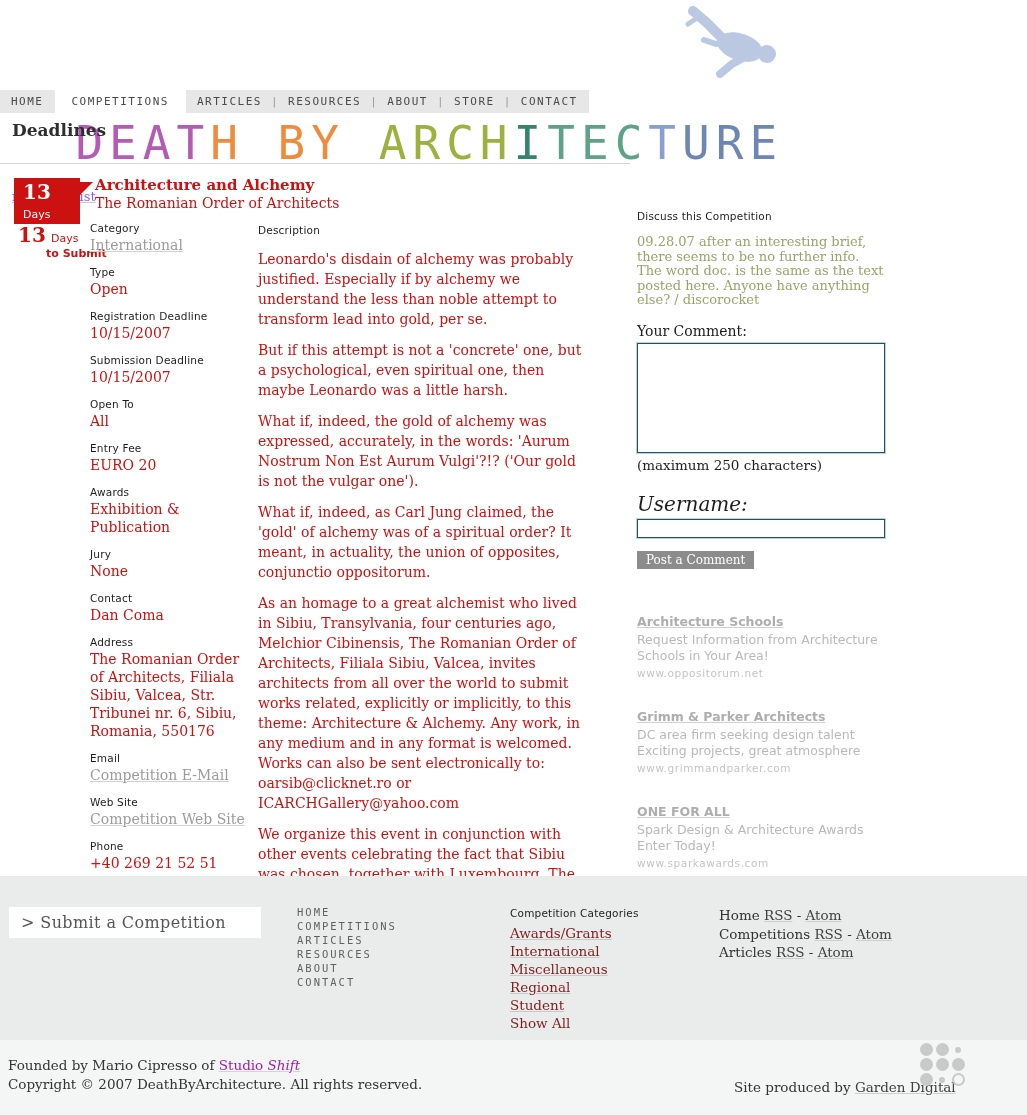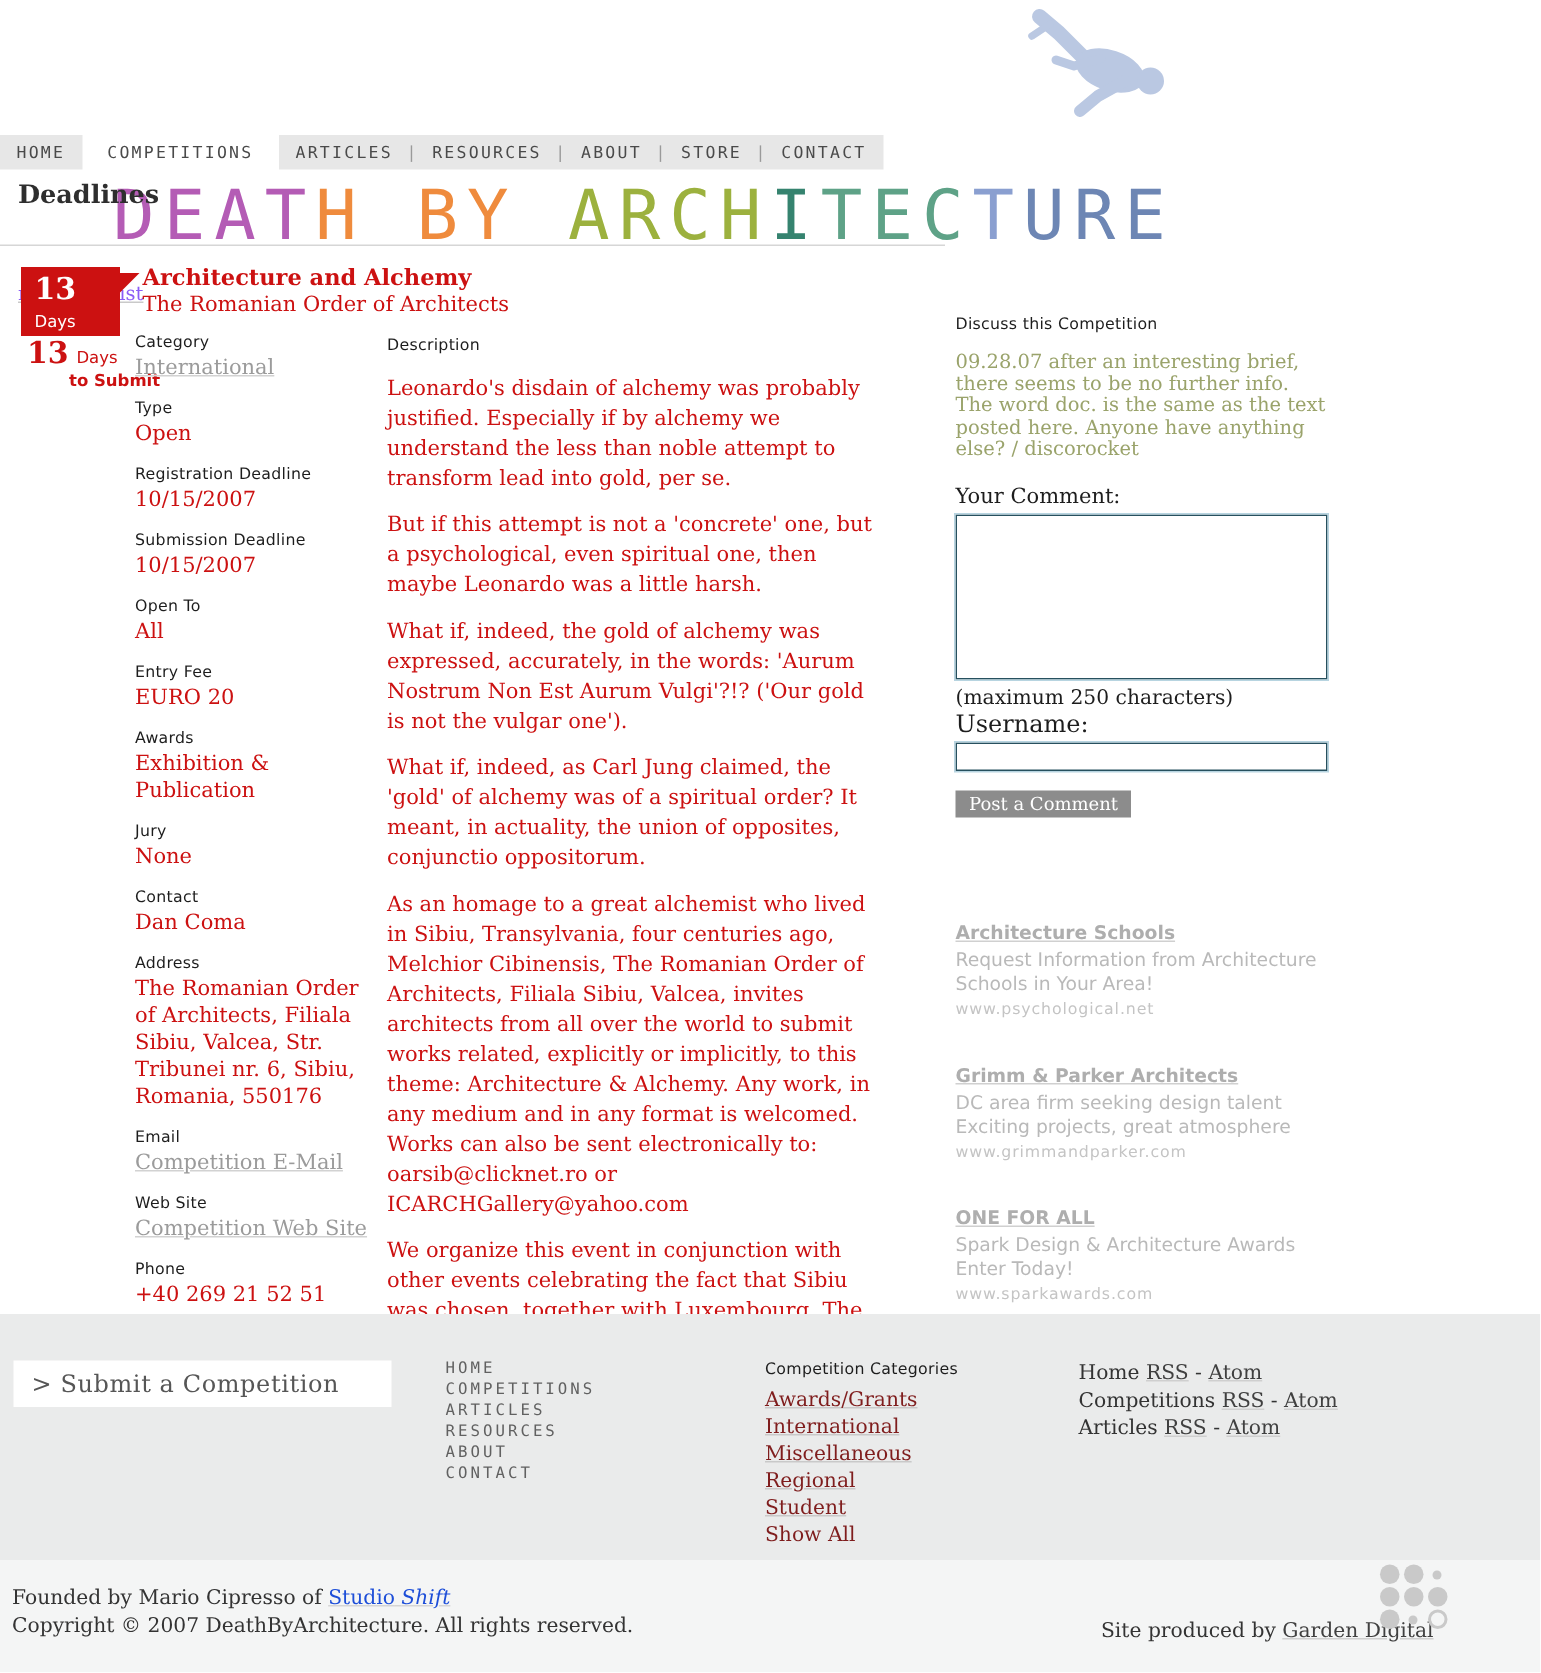--- a/index.html
+++ b/index.html
@@ -55,21 +55,21 @@
   .desc-body{margin-top:13px;}
   .desc-body p{margin:0 0 11px 0;font-size:14px;color:#cc1111;line-height:20px;}
 
   
   .discuss{position:absolute;left:637px;top:210px;width:248px;}
   .comment{margin-top:13px;font-size:13px;color:#9aa36b;line-height:14.5px;}
   .your-comment{margin-top:15px;font-size:14px;color:#1d1d1d;}
   .comment-box{display:block;width:248px;height:110px;margin-top:4px;box-sizing:border-box;
                border:1px solid #27505e;outline:1px solid #b7d4e0;background:#fff;resize:none;}
   .maxnote{margin-top:4px;font-size:13.5px;color:#1d1d1d;}
-  .uname-lbl{font-size:16px;color:#1d1d1d;}
+  .uname-lbl{margin-top:19px;font-size:20px;color:#1d1d1d;font-style:italic;}
   .uname-input{display:block;width:248px;height:19px;margin-top:3px;box-sizing:border-box;
                border:1px solid #27505e;outline:1px solid #b7d4e0;background:#fff;}
   .post-btn{margin-top:13px;background:#8c8c8c;color:#fff;border:0;cursor:pointer;
             font-family:"DejaVu Serif",serif;font-size:12px;padding:2px 9px;}
 
   
   .ads{position:absolute;left:637px;top:614px;width:262px;font-family:"DejaVu Sans",sans-serif;}
   .ad{margin-bottom:30px;}
   .ad .t{font-size:12.5px;font-weight:bold;color:#aeaeae;text-decoration:underline;
          text-decoration-color:#d0d0d0;cursor:pointer;}
@@ -89,21 +89,21 @@
   .cats-list div{font-size:13.5px;color:#7f1d1d;text-decoration:underline;
                  text-decoration-color:#c9c9c9;line-height:18px;cursor:pointer;}
   .cats-list div:last-child{text-decoration:none;}
   .feeds{position:absolute;left:719px;top:30px;font-size:13.5px;color:#333;}
   .feeds .row{line-height:18.5px;}
   .glink{color:#404040;text-decoration:underline;text-decoration-color:#cfcfcf;cursor:pointer;}
 
   
   .bottom{position:absolute;left:0;top:1040px;width:1027px;height:75px;background:#f4f5f5;}
   .founded{position:absolute;left:8px;top:17px;font-size:13.5px;color:#333;}
-  .studio-link{color:#1d4ed8;text-decoration:underline;text-decoration-color:#d5d5d5;cursor:pointer;}
+  .studio-link{color:#a21caf;text-decoration:underline;text-decoration-color:#d5d5d5;cursor:pointer;}
   .studio-shift{font-style:italic;}
   .copyright{position:absolute;left:8px;top:36px;font-size:13.5px;color:#333;}
   .produced{position:absolute;left:734px;top:39px;font-size:13.5px;color:#333;}
   .dots{position:absolute;left:918px;top:2px;display:grid;grid-template-columns:repeat(3,16px);
         grid-template-rows:repeat(3,15px);}
   .dot{justify-self:center;align-self:center;}
   .dot.big{width:13px;height:13px;border-radius:50%;background:#c9c9c9;}
   .dot.small{width:6px;height:6px;border-radius:50%;background:#c9c9c9;}
   .dot.ring{width:9px;height:9px;border-radius:50%;border:2px solid #c9c9c9;background:transparent;}
 </style>
@@ -259,21 +259,21 @@
     <div class="uname-lbl">Username:</div>
     <input type="text" class="uname-input" value="" style="">
     <button class="post-btn">Post a Comment</button>
   </div>
 
   <div class="ads">
 
       <div class="ad">
         <div class="t">Architecture Schools</div>
         <div class="x">Request Information from Architecture Schools in Your Area!</div>
-        <div class="u">www.psychological.net</div>
+        <div class="u">www.oppositorum.net</div>
       </div>
 
       <div class="ad">
         <div class="t">Grimm &amp; Parker Architects</div>
         <div class="x">DC area firm seeking design talent Exciting projects, great atmosphere</div>
         <div class="u">www.grimmandparker.com</div>
       </div>
 
       <div class="ad">
         <div class="t">ONE FOR ALL</div>

